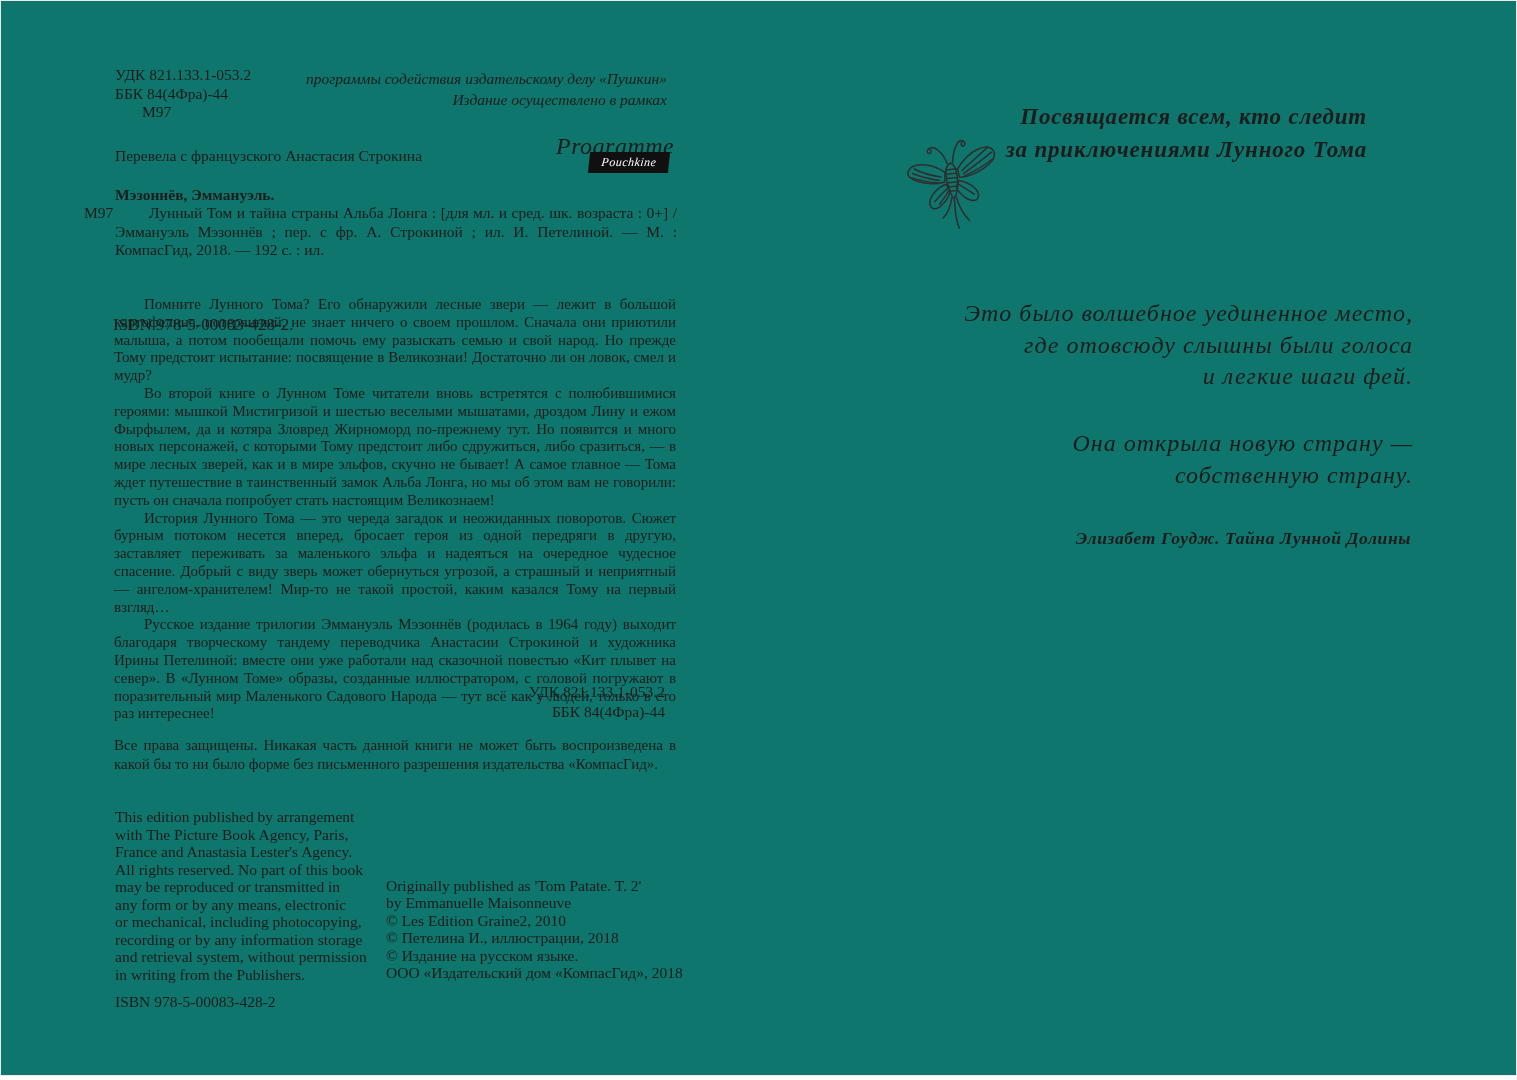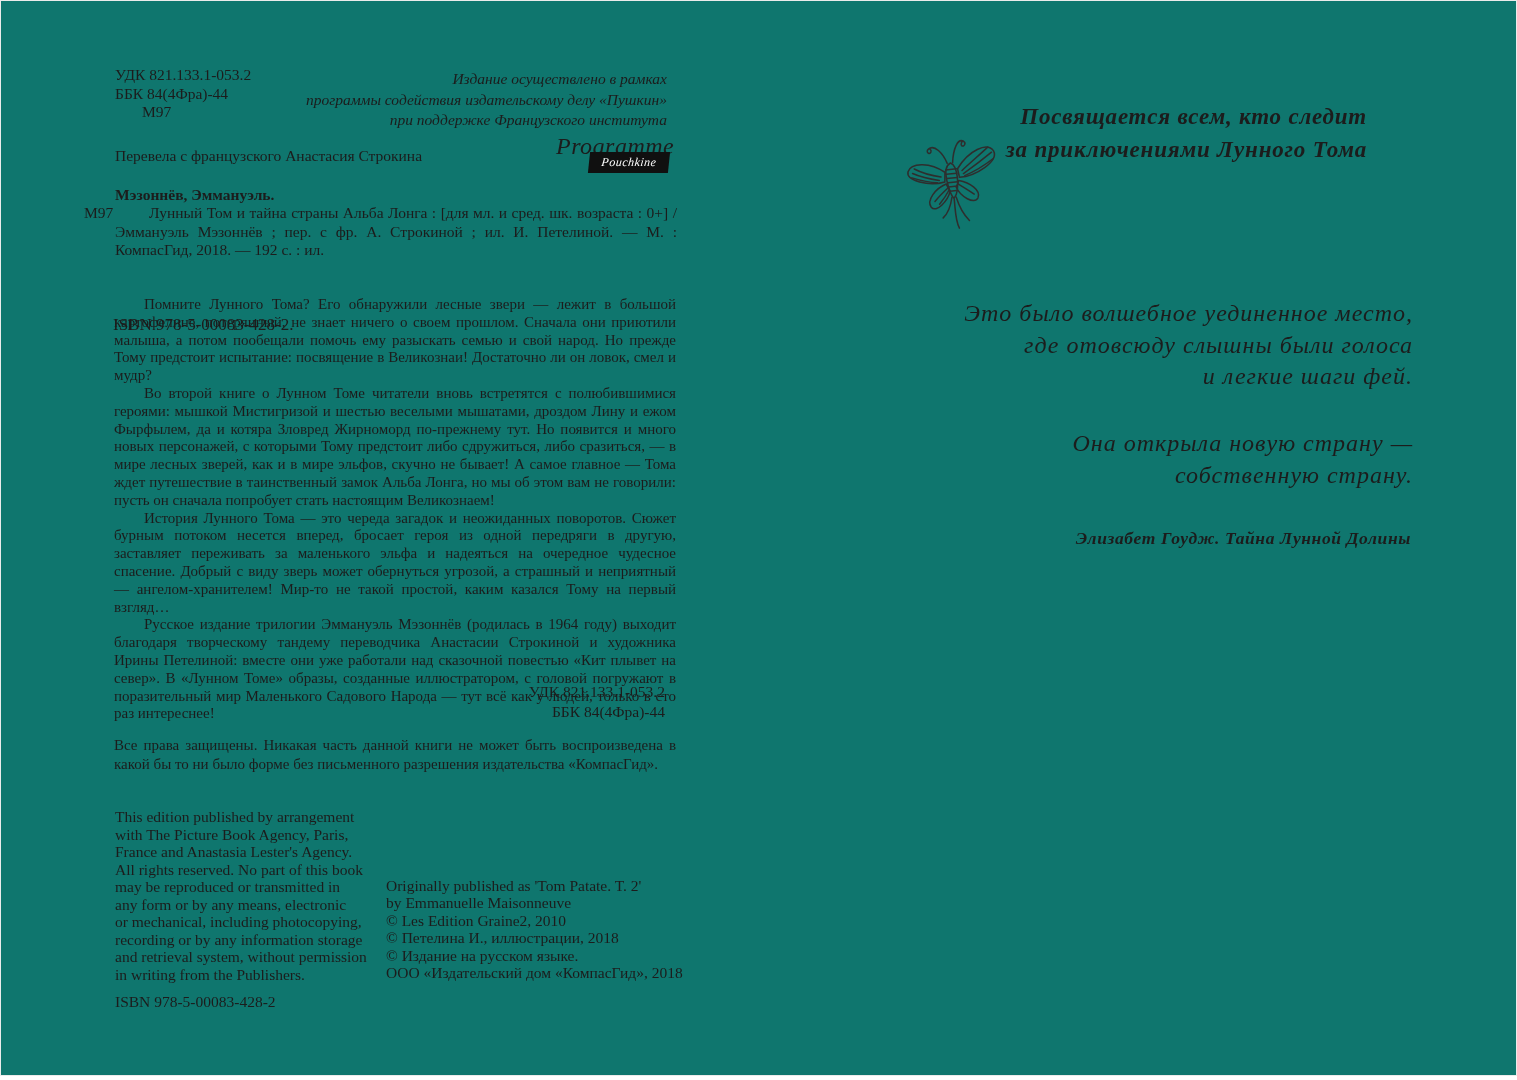--- a/index.html
+++ b/index.html
@@ -93,23 +93,22 @@
 
   <section>
 
     <div class="abs head-codes">
       <div>УДК 821.133.1-053.2</div>
       <div>ББК 84(4Фра)-44</div>
       <div class="m-code">М97</div>
     </div>
 
     <div class="abs imprint-note">
+      <div>программы содействия издательскому делу «Пушкин»</div>
       <div>Издание осуществлено в рамках</div>
-      <div>программы содействия издательскому делу «Пушкин»</div>
-      <div>при поддержке Французского института</div>
     </div>
 
     <div class="abs translator-line">Перевела с французского Анастасия Строкина</div>
 
     <div class="abs programme-logo">
       <div class="programme-word">Programme</div>
       <div class="signature-box">Pouchkine</div>
     </div>
 
     <div class="abs catalog">

